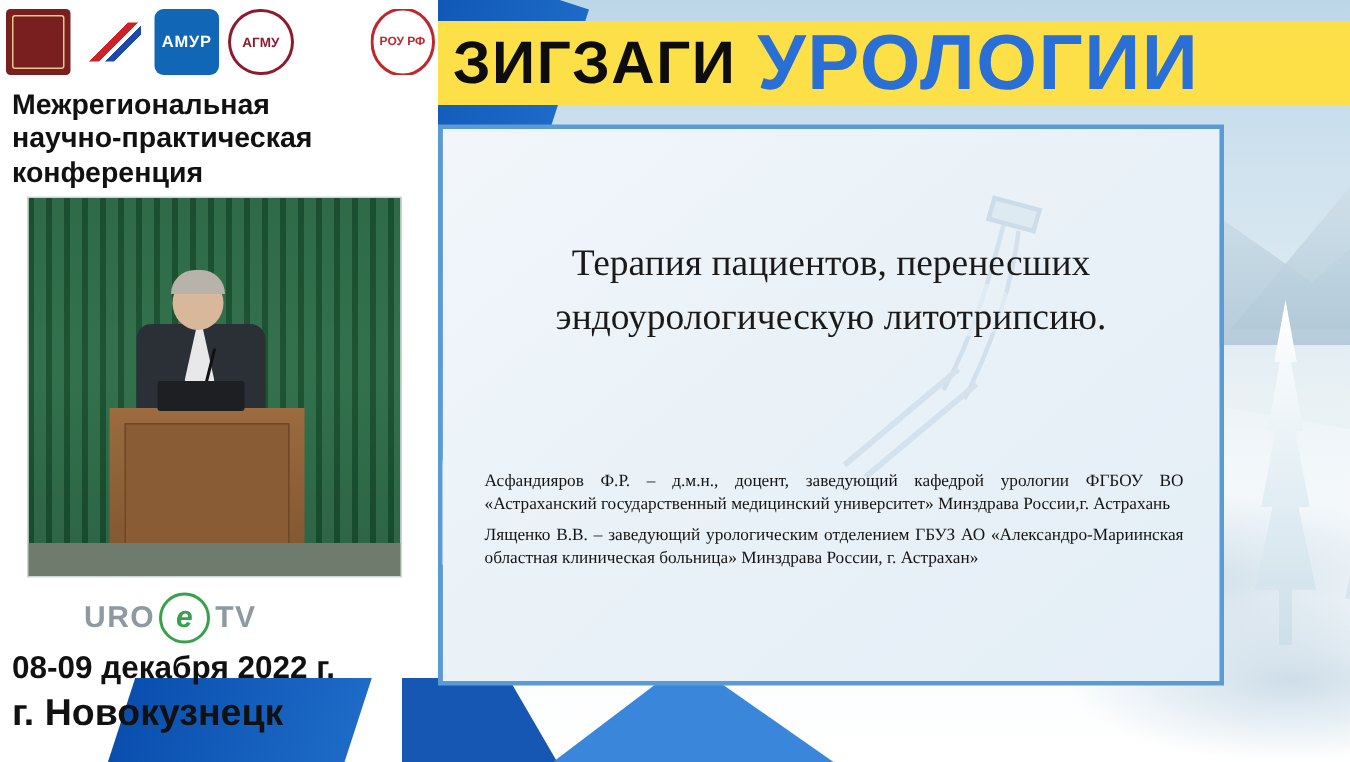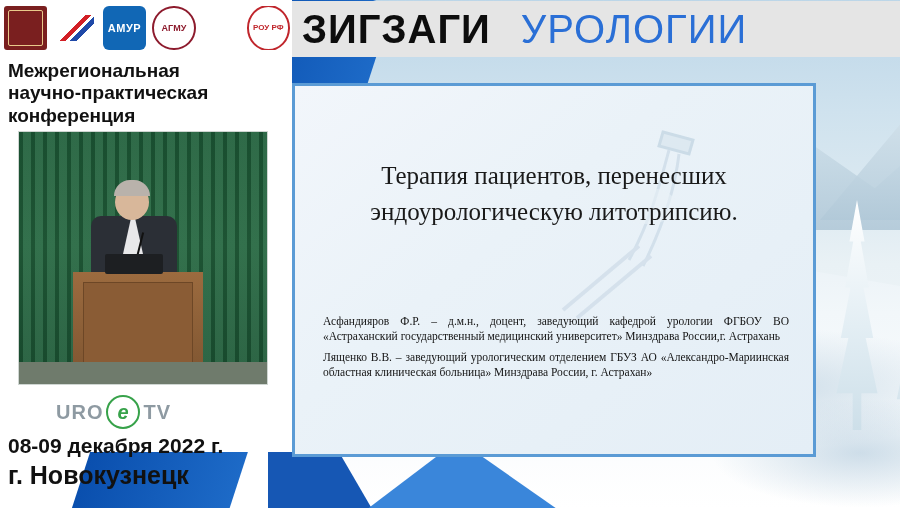--- a/index.html
+++ b/index.html
@@ -104,42 +104,42 @@
   }
   .rib4 {
     left: 250px; top: 0px; width: 110px; height: 180px;
     clip-path: polygon(0% 0%, 100% 0%, 0% 100%);
     background: #1d63c0;
   }
 
   
   .title-band {
     position: absolute;
-    left: 292px; top: 1px; width: 608px; height: 56px;
-    background: #e5e5e5;
+    left: 292px; top: 14px; width: 608px; height: 56px;
+    background: #fde047;
     display: flex;
     align-items: center;
     padding-left: 10px;
     box-sizing: border-box;
     white-space: nowrap;
   }
   .title-zig {
     font-size: 40px;
     font-weight: bold;
     color: #0d0d0d;
     font-family: "Liberation Sans", sans-serif;
     letter-spacing: 1px;
   }
   .title-uro {
-    font-size: 40px;
-    font-weight: normal;
+    font-size: 52px;
+    font-weight: bold;
     color: #2a6fd6;
     font-family: "Liberation Sans", sans-serif;
     letter-spacing: 1px;
-    margin-left: 30px;
+    margin-left: 14px;
   }
 
   
   .left-col {
     position: absolute;
     left: 0; top: 0; width: 292px; height: 452px;
     background: #ffffff;
   }
   .logo-strip {
     position: absolute;

